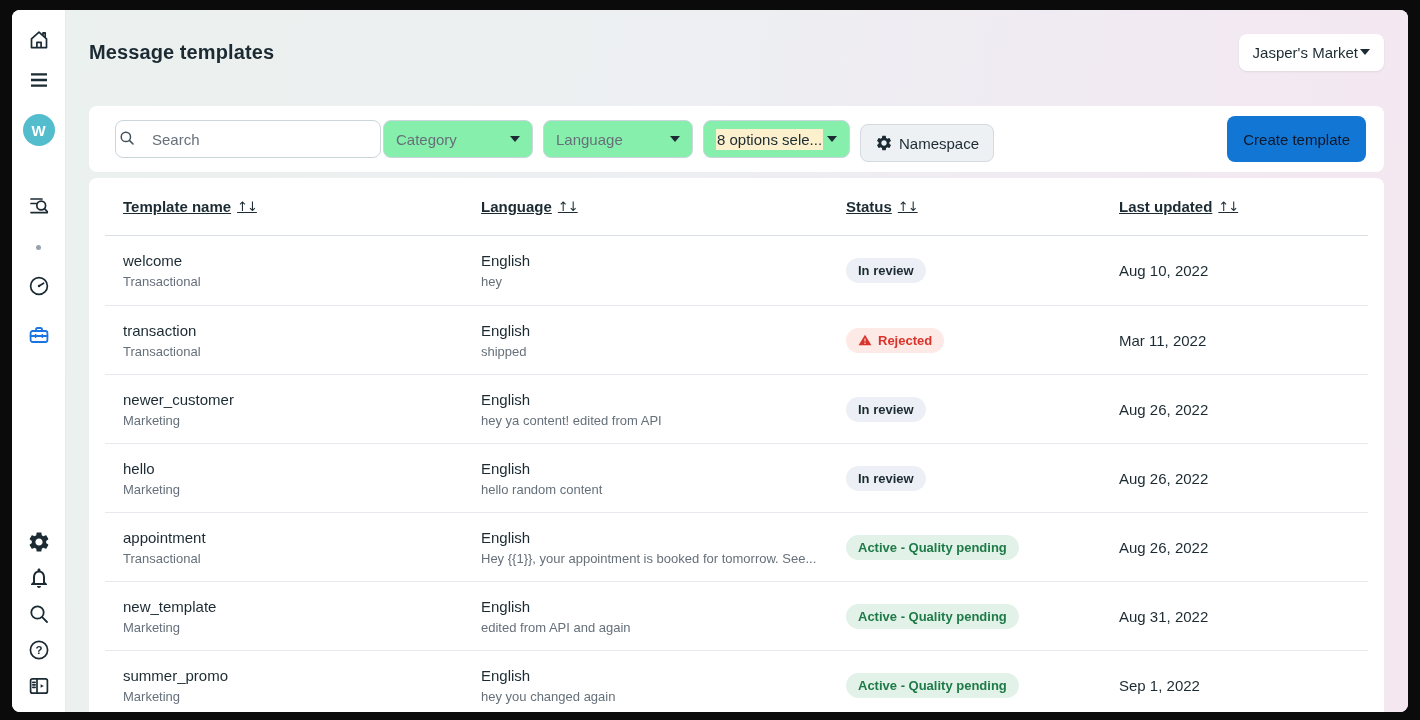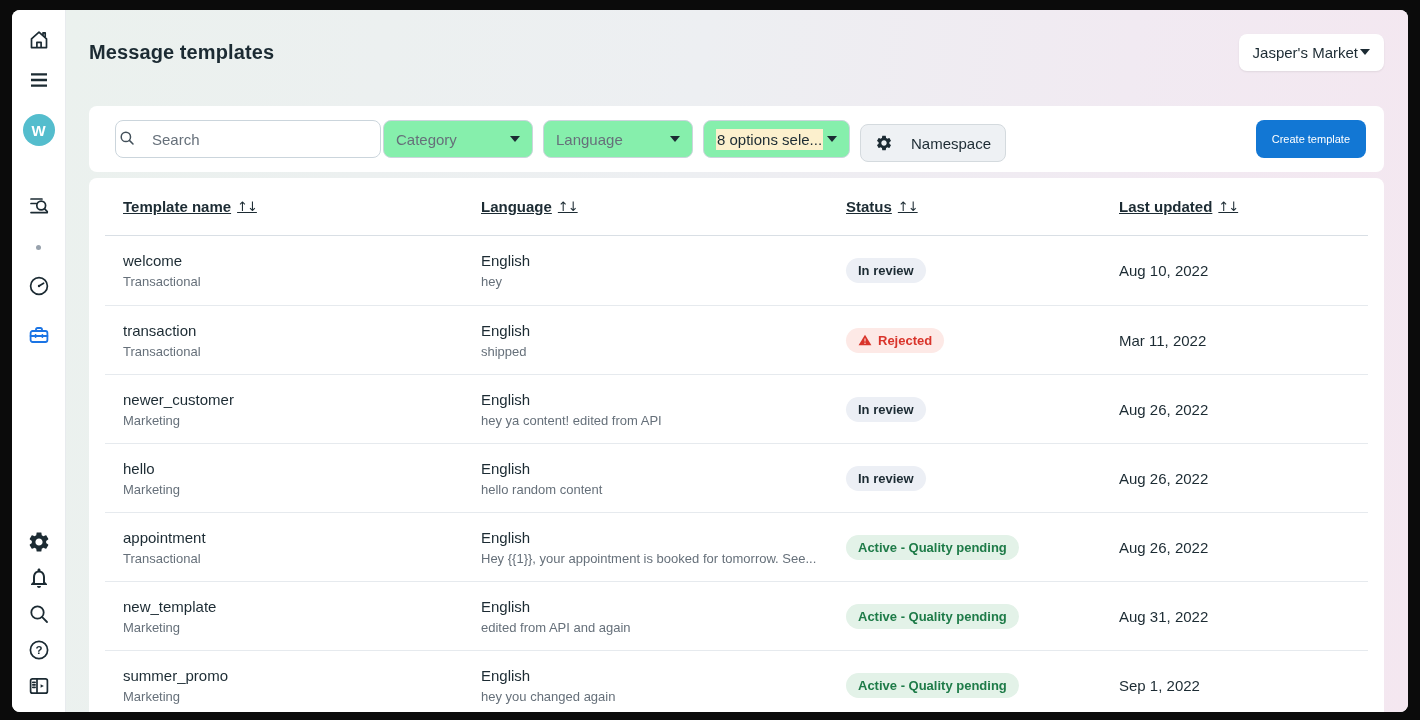--- a/index.html
+++ b/index.html
@@ -69,28 +69,28 @@
   .search-box input::placeholder{color:#66707a}
   .search-box .s-icon{position:absolute;left:11px;top:9px;width:18px;height:18px;color:#43505a}
   .select{
     width:150px;height:38px;border:1px solid var(--border);border-radius:8px;background:#86efac;
     display:flex;align-items:center;justify-content:space-between;padding:0 12px;
     font-size:15px;color:var(--gray);cursor:pointer;
   }
   .select .hl{background:#fcf0cd;color:var(--dark);padding:2px 1px;white-space:nowrap;overflow:hidden}
   .btn-namespace{
     height:38px;border:1px solid #d4dade;border-radius:8px;background:#eef1f4;
-    display:flex;align-items:center;gap:18px;padding:0 14px;font-size:15px;color:var(--dark);
+    display:flex;align-items:center;gap:6px;padding:0 14px;font-size:15px;color:var(--dark);
     cursor:pointer;font-family:inherit;margin-top:8px;
   }
   .btn-namespace svg{width:18px;height:18px;fill:var(--dark)}
   .flex-spacer{flex:1}
   .btn-primary{
-    height:38px;background:var(--accent_blue);color:#ffffff;border:none;border-radius:8px;
-    padding:0 16px;font-size:11px;cursor:pointer;font-family:inherit;
+    height:46px;background:var(--accent_blue);color:#0f172a;border:none;border-radius:8px;
+    padding:0 16px;font-size:15px;cursor:pointer;font-family:inherit;
   }
   
   .table-card{
     margin-top:6px;margin-bottom:-12px;background:#fff;border-radius:8px;
     flex:1;padding:0 16px;overflow:hidden;
   }
   .thead{
     display:grid;grid-template-columns:358px 365px 273px 1fr;
     height:58px;align-items:center;padding-left:18px;
     border-bottom:1px solid #d9dfe5;

